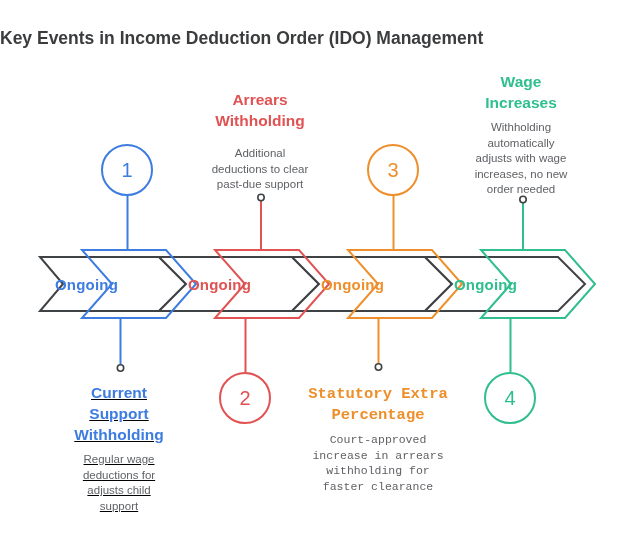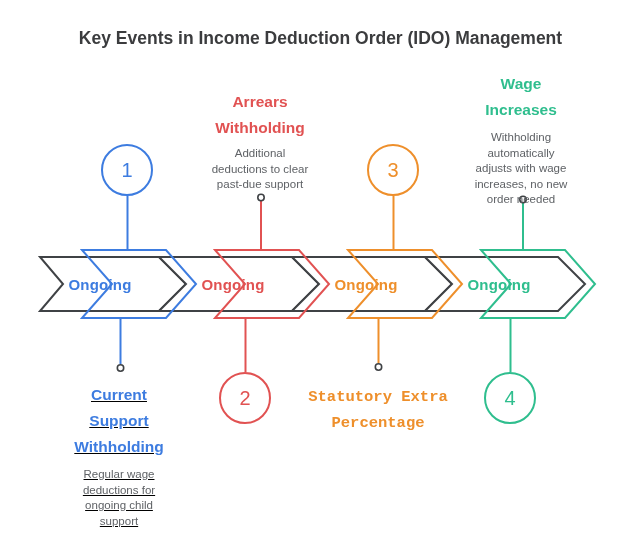--- a/index.html
+++ b/index.html
@@ -2,39 +2,39 @@
 <html style="--step1: #3d7ce0; --step2: #e15252; --step3: #ee8f2b; --step4: #2fbe8e; --outline: #3f4245; --desc: #5f6266; --heading: #3b3c3e;"><head>
 <meta charset="utf-8">
 <style>
   html,body{margin:0;padding:0;background:#fff;}
   .canvas{
     position:relative;width:641px;height:534px;background:#fff;overflow:hidden;
     font-family:"Liberation Sans",sans-serif;
   }
   .diagram-title{
     position:absolute;left:0;right:0;top:27px;margin:0;
-    text-align:center;font-size:17.5px;line-height:22px;font-weight:bold;
+    font-size:17.5px;line-height:22px;font-weight:bold;
     color:var(--heading);
   }
   svg.band{position:absolute;left:0;top:0;width:641px;height:534px;}
 
   
   .arrow-black{fill:#ffffff;stroke:var(--outline);stroke-width:2;stroke-linejoin:miter;}
   .hl{fill:none;stroke-width:2;stroke-linejoin:miter;}
   .ln{stroke-width:2;fill:none;}
   .s1{stroke:var(--step1);}
   .s2{stroke:var(--step2);}
   .s3{stroke:var(--step3);}
   .s4{stroke:var(--step4);}
   .dot{fill:#ffffff;stroke:var(--outline);stroke-width:1.6;}
 
   
   .ongoing{
     position:absolute;top:276px;width:90px;height:17px;line-height:17px;
-    text-align:center;font-size:15px;font-weight:bold;letter-spacing:.2px;
+    text-align:left;font-size:15px;font-weight:bold;letter-spacing:.2px;
   }
   .ongoing.p1{left:55px;}
   .ongoing.p2{left:188px;}
   .ongoing.p3{left:321px;}
   .ongoing.p4{left:454px;}
   .c1{color:var(--step1);}
   .c2{color:var(--step2);}
   .c3{color:var(--step3);}
   .c4{color:var(--step4);}
 
@@ -45,26 +45,26 @@
     display:flex;align-items:center;justify-content:center;
     font-size:20px;
   }
   .num-circle.b1{left:101px;top:144px;border-color:var(--step1);}
   .num-circle.b2{left:219px;top:372px;border-color:var(--step2);}
   .num-circle.b3{left:367px;top:144px;border-color:var(--step3);}
   .num-circle.b4{left:484px;top:372px;border-color:var(--step4);}
 
   
   .tb{position:absolute;text-align:center;}
-  .tb-title{white-space:pre-line;font-size:15.5px;line-height:26px;font-weight:600;margin:0;}
+  .tb-title{white-space:pre-line;font-size:15.5px;line-height:21px;font-weight:600;margin:0;}
   .tb-desc{white-space:pre-line;font-size:11.5px;line-height:15.5px;color:var(--desc);margin:0;}
   .tb1{left:54px;top:382px;width:130px;text-decoration:underline;}
   .tb1 .tb-desc{margin-top:7px;}
   .tb2{left:185px;top:89px;width:150px;}
-  .tb2 .tb-desc{margin-top:5px;}
+  .tb2 .tb-desc{margin-top:15px;}
   .tb3{left:303px;top:384px;width:150px;font-family:Liberation Mono, monospace;}
   .tb3 .tb-desc{margin-top:6px;}
   .tb4{left:446px;top:71px;width:150px;}
   .tb4 .tb-desc{margin-top:7px;}
 </style>
 </head>
 <body>
 
 <div class="canvas">
 
@@ -114,33 +114,37 @@
   <div class="num-circle b4 c4">
     <span>4</span>
   </div>
 
   <div class="tb tb1">
     <p class="tb-title c1">Current
 Support
 Withholding</p>
     <p class="tb-desc">Regular wage
 deductions for
-ongoing child
+adjusts child
 support</p>
   </div>
   <div class="tb tb2">
     <p class="tb-title c2">Arrears
 Withholding</p>
     <p class="tb-desc">Additional
 deductions to clear
 past-due support</p>
   </div>
   <div class="tb tb3">
     <p class="tb-title c3">Statutory Extra
 Percentage</p>
+    <p class="tb-desc">Court-approved
+increase in arrears
+withholding for
+faster clearance</p>
   </div>
   <div class="tb tb4">
     <p class="tb-title c4">Wage
 Increases</p>
     <p class="tb-desc">Withholding
 automatically
 adjusts with wage
 increases, no new
 order needed</p>
   </div>

